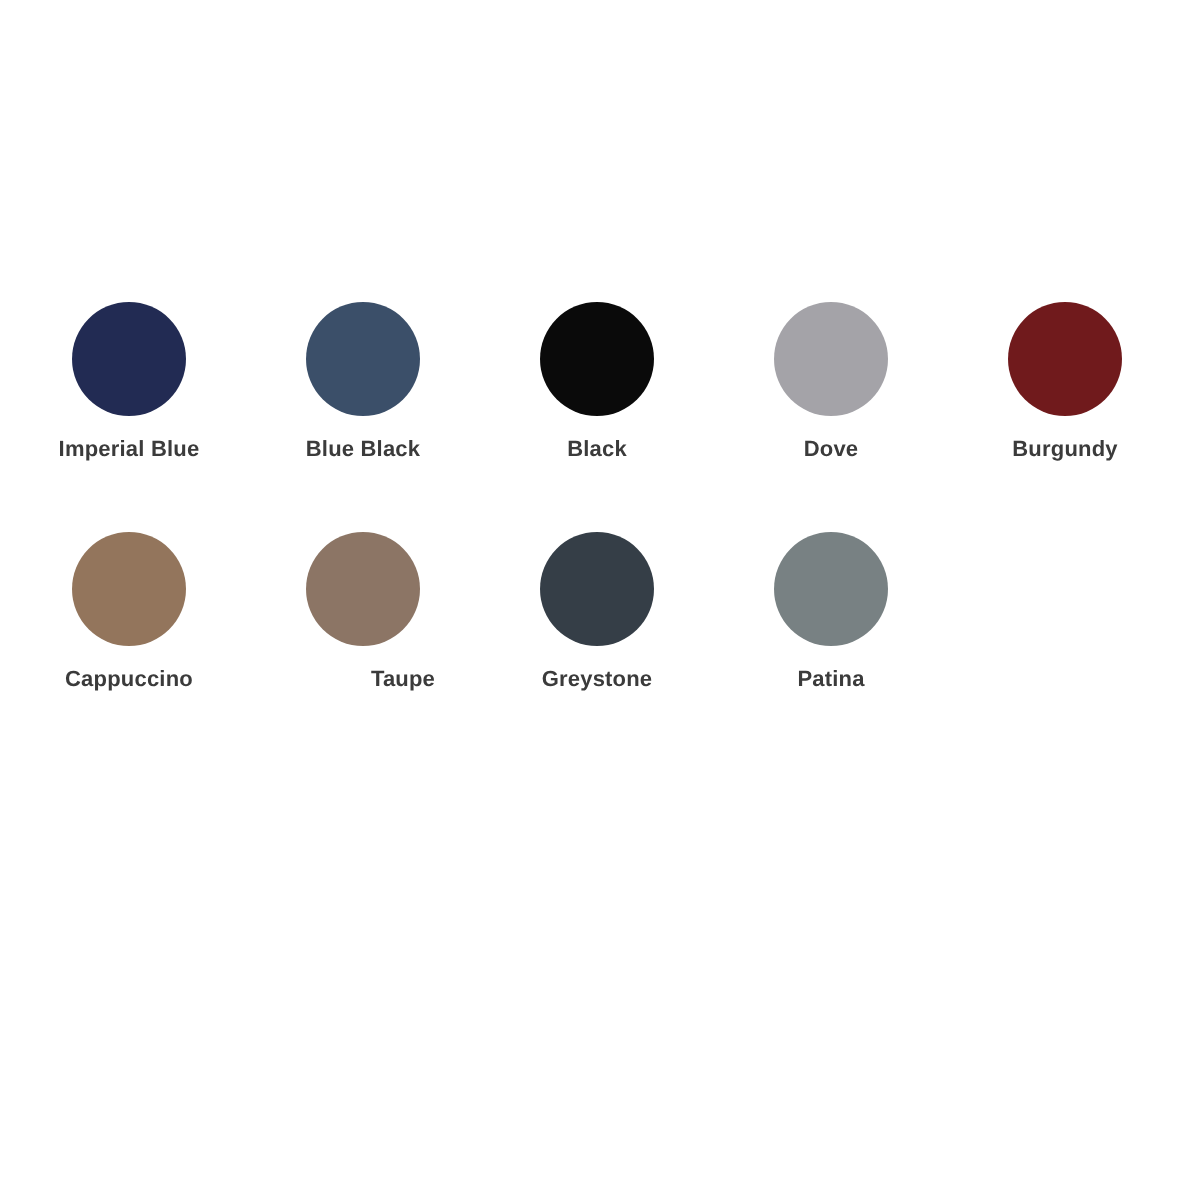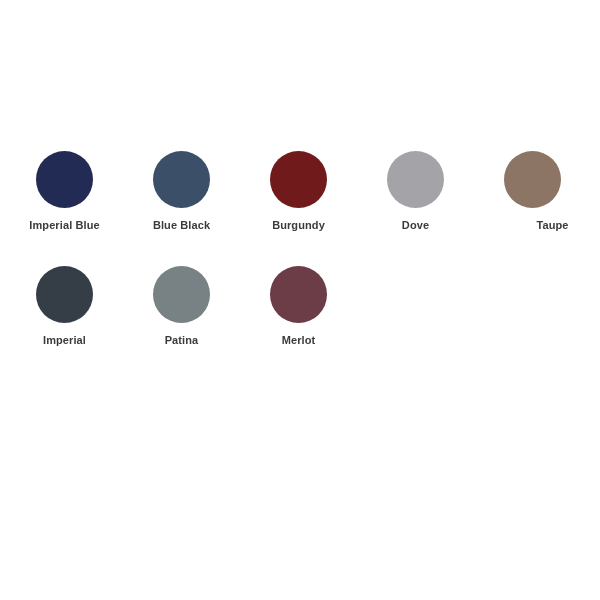--- a/index.html
+++ b/index.html
@@ -76,41 +76,45 @@
   <div class="swatch-grid" id="swatch-grid">
       <div class="swatch-cell">
         <span class="swatch-dot" style="background: rgb(34, 43, 83);"></span>
         <span class="swatch-label" style="color: rgb(59, 59, 59);">Imperial Blue</span>
       </div>
       <div class="swatch-cell">
         <span class="swatch-dot" style="background: rgb(59, 79, 105);"></span>
         <span class="swatch-label" style="color: rgb(59, 59, 59);">Blue Black</span>
       </div>
       <div class="swatch-cell">
+        <span class="swatch-dot" style="background: rgb(10, 10, 10);"></span>
+        <span class="swatch-label" style="color: rgb(59, 59, 59);">Black</span>
+      </div>
+      <div class="swatch-cell">
+        <span class="swatch-dot" style="background: rgb(164, 163, 168);"></span>
+        <span class="swatch-label" style="color: rgb(59, 59, 59);">Dove</span>
+      </div>
+      <div class="swatch-cell">
         <span class="swatch-dot" style="background: rgb(112, 26, 28);"></span>
         <span class="swatch-label" style="color: rgb(59, 59, 59);">Burgundy</span>
       </div>
       <div class="swatch-cell">
-        <span class="swatch-dot" style="background: rgb(164, 163, 168);"></span>
-        <span class="swatch-label" style="color: rgb(59, 59, 59);">Dove</span>
+        <span class="swatch-dot" style="background: rgb(147, 117, 92);"></span>
+        <span class="swatch-label" style="color: rgb(59, 59, 59);">Cappuccino</span>
       </div>
       <div class="swatch-cell">
         <span class="swatch-dot" style="background: rgb(140, 117, 101);"></span>
         <span class="swatch-label" style="color: rgb(59, 59, 59); margin-left: 40px;">Taupe</span>
       </div>
       <div class="swatch-cell">
         <span class="swatch-dot" style="background: rgb(53, 62, 71);"></span>
-        <span class="swatch-label" style="color: rgb(59, 59, 59);">Imperial</span>
+        <span class="swatch-label" style="color: rgb(59, 59, 59);">Greystone</span>
       </div>
       <div class="swatch-cell">
         <span class="swatch-dot" style="background: rgb(120, 129, 131);"></span>
         <span class="swatch-label" style="color: rgb(59, 59, 59);">Patina</span>
-      </div>
-      <div class="swatch-cell">
-        <span class="swatch-dot" style="background: rgb(108, 60, 71);"></span>
-        <span class="swatch-label" style="color: rgb(59, 59, 59);">Merlot</span>
       </div>
       <div class="swatch-cell is-empty"></div>
       <div class="swatch-cell is-empty"></div>
       <div class="swatch-cell is-empty"></div>
       <div class="swatch-cell is-empty"></div>
     </div>
 </div>
 
 </body></html>

